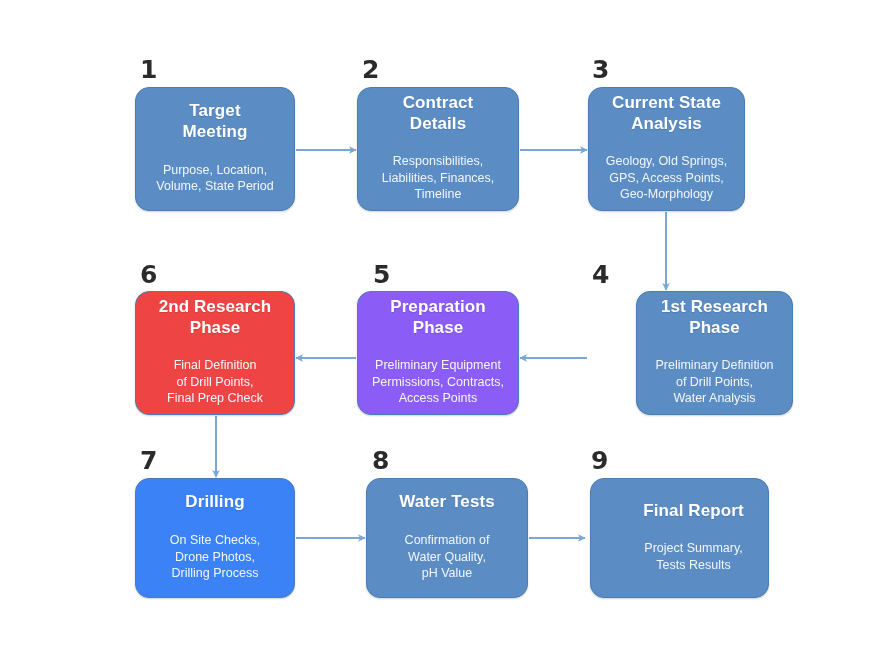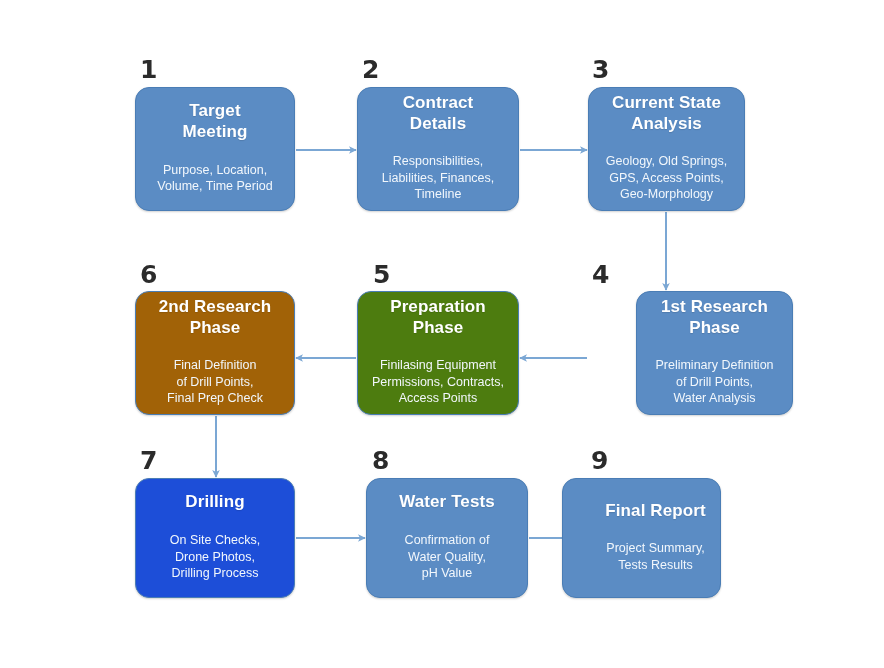--- a/index.html
+++ b/index.html
@@ -106,21 +106,21 @@
       </g>
       <g>
         <line x1="529" y1="538" x2="585" y2="538" stroke="#7ba7d4" stroke-width="2" marker-end="url(#ah-r)"></line>
       </g>
     </svg>
 <div class="node-number" style="left: 140px; top: 57px;">1</div>
     <div class="node" style="left: 135px; top: 87px; width: 160px; height: 124px; background: rgb(91, 140, 196); border-color: rgb(74, 125, 181);">
       <div class="node-title">Target
 Meeting</div>
       <div class="node-desc">Purpose, Location,
-Volume, Time Period</div>
+Volume, State Period</div>
     </div>
     <div class="node-number" style="left: 362px; top: 57px;">2</div>
     <div class="node" style="left: 357px; top: 87px; width: 162px; height: 124px; background: rgb(91, 140, 196); border-color: rgb(74, 125, 181); align-items: center;">
       <div class="node-title">Contract
 Details</div>
       <div class="node-desc">Responsibilities,
 Liabilities, Finances,
 Timeline</div>
     </div>
     <div class="node-number" style="left: 592px; top: 57px;">3</div>
@@ -133,48 +133,48 @@
     </div>
     <div class="node-number" style="left: 592px; top: 262px;">4</div>
     <div class="node" style="left: 588px; top: 291px; width: 157px; height: 124px; background: rgb(91, 140, 196); border-color: rgb(74, 125, 181); margin-left: 48px;">
       <div class="node-title">1st Research
 Phase</div>
       <div class="node-desc">Preliminary Definition
 of Drill Points,
 Water Analysis</div>
     </div>
     <div class="node-number" style="left: 373px; top: 262px;">5</div>
-    <div class="node" style="left: 357px; top: 291px; width: 162px; height: 124px; background: #4d7c0f; border-color: rgb(74, 125, 181);">
+    <div class="node" style="left: 357px; top: 291px; width: 162px; height: 124px; background: #8b5cf6; border-color: rgb(74, 125, 181);">
       <div class="node-title">Preparation
 Phase</div>
-      <div class="node-desc">Finilasing Equipment
+      <div class="node-desc">Preliminary Equipment
 Permissions, Contracts,
 Access Points</div>
     </div>
     <div class="node-number" style="left: 140px; top: 262px;">6</div>
-    <div class="node" style="left: 135px; top: 291px; width: 160px; height: 124px; background: #a16207; border-color: rgb(74, 125, 181);">
+    <div class="node" style="left: 135px; top: 291px; width: 160px; height: 124px; background: #ef4444; border-color: rgb(74, 125, 181);">
       <div class="node-title">2nd Research
 Phase</div>
       <div class="node-desc">Final Definition
 of Drill Points,
 Final Prep Check</div>
     </div>
     <div class="node-number" style="left: 140px; top: 448px;">7</div>
-    <div class="node" style="left: 135px; top: 478px; width: 160px; height: 120px; background: #1d4ed8; border-color: rgb(74, 125, 181);">
+    <div class="node" style="left: 135px; top: 478px; width: 160px; height: 120px; background: #3b82f6; border-color: rgb(74, 125, 181);">
       <div class="node-title">Drilling</div>
       <div class="node-desc">On Site Checks,
 Drone Photos,
 Drilling Process</div>
     </div>
     <div class="node-number" style="left: 372px; top: 448px;">8</div>
     <div class="node" style="left: 366px; top: 478px; width: 162px; height: 120px; background: rgb(91, 140, 196); border-color: rgb(74, 125, 181); align-items: center;">
       <div class="node-title">Water Tests</div>
       <div class="node-desc">Confirmation of
 Water Quality,
 pH Value</div>
     </div>
     <div class="node-number" style="left: 591px; top: 448px;">9</div>
-    <div class="node" style="left: 562px; top: 478px; width: 159px; height: 120px; background: rgb(91, 140, 196); border-color: rgb(74, 125, 181); padding-left: 36px;">
+    <div class="node" style="left: 590px; top: 478px; width: 179px; height: 120px; background: rgb(91, 140, 196); border-color: rgb(74, 125, 181); padding-left: 36px;">
       <div class="node-title">Final Report</div>
       <div class="node-desc">Project Summary,
 Tests Results</div>
     </div>
   </div>
 
 </body></html>

